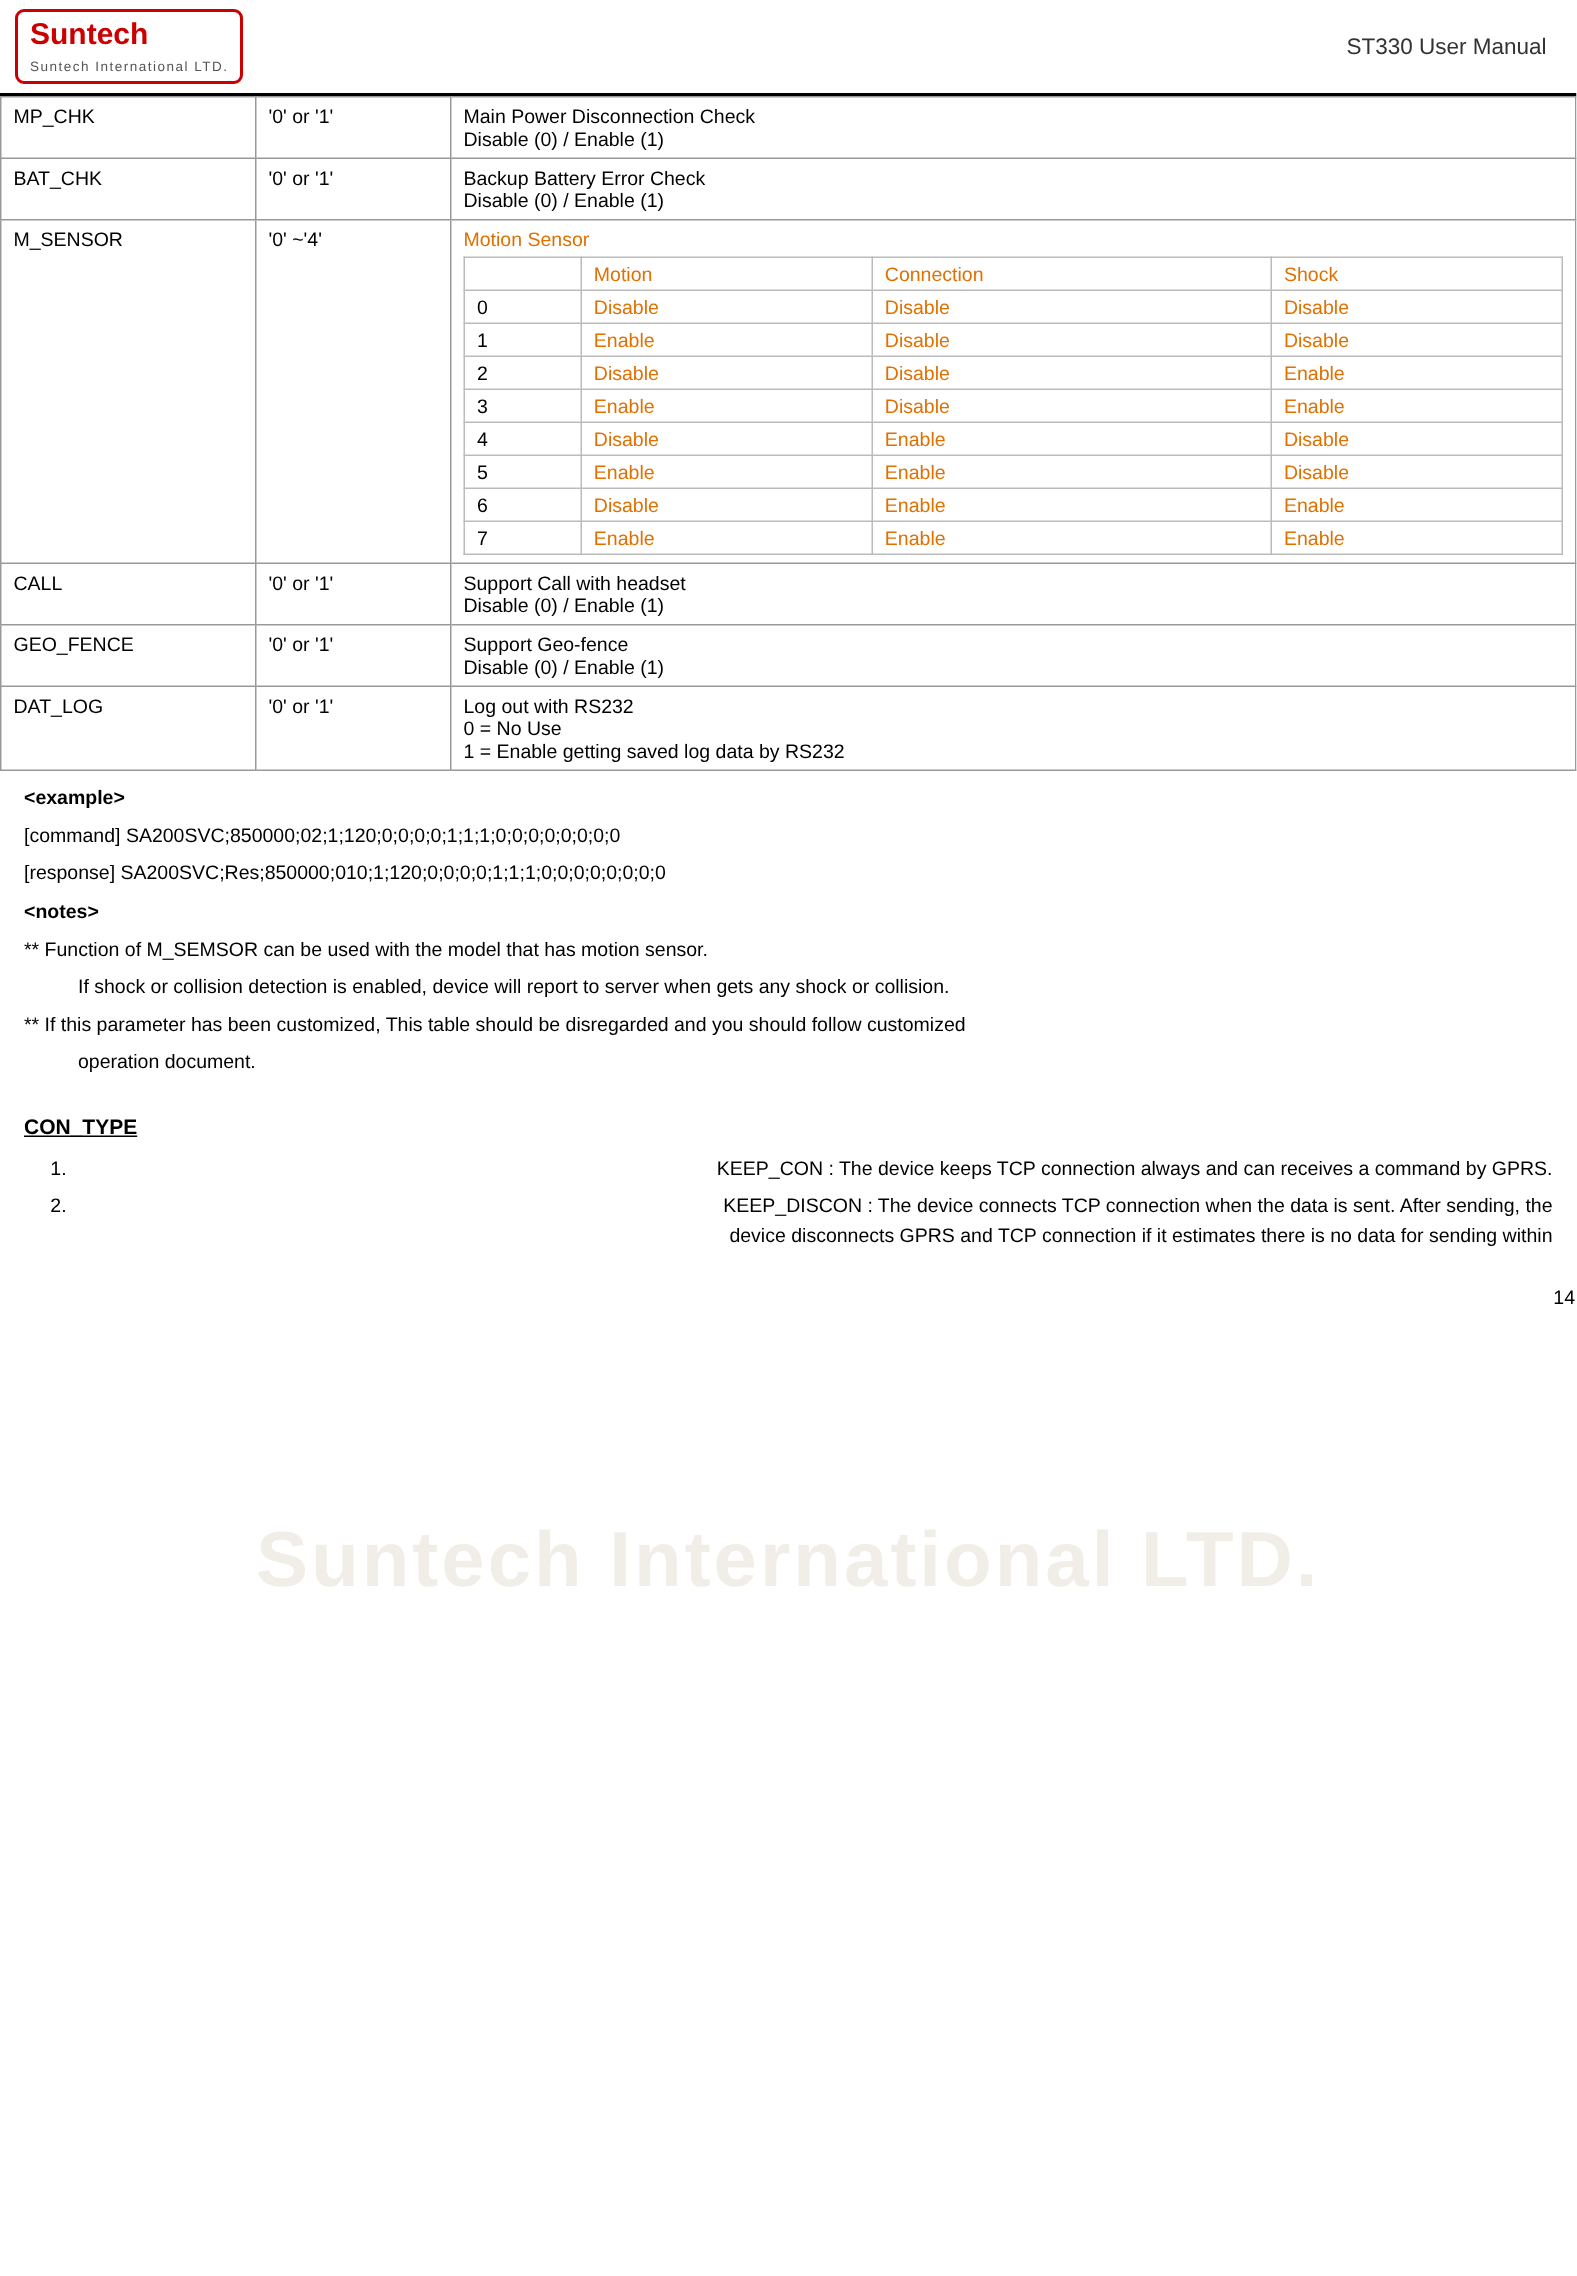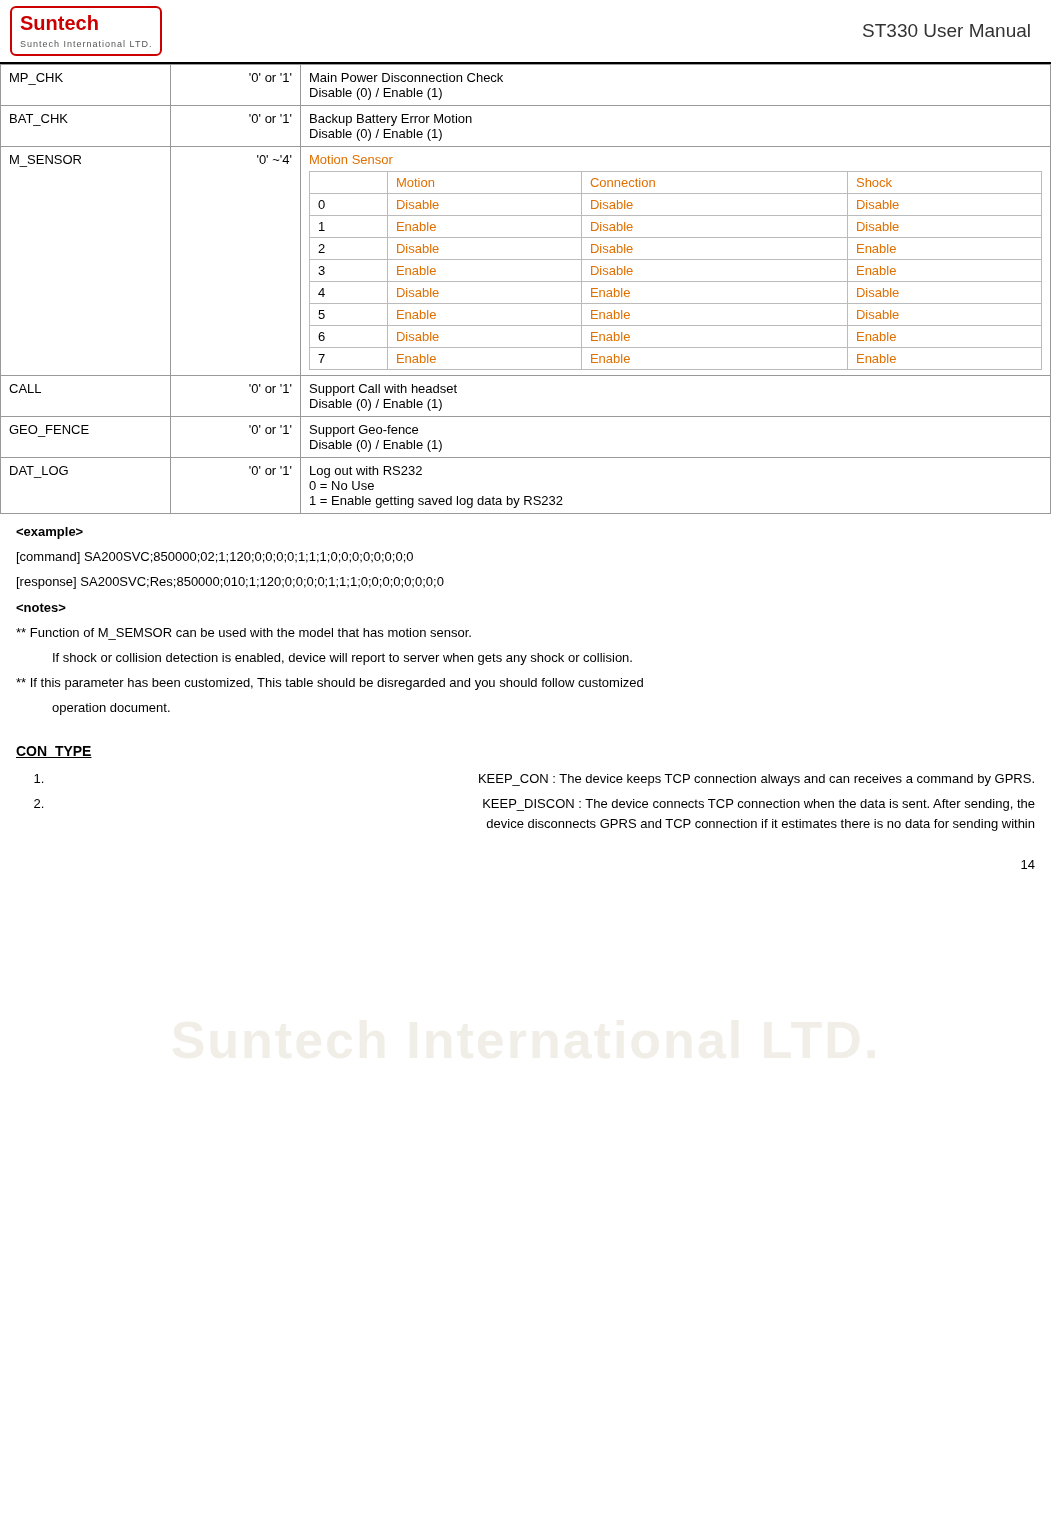--- a/index.html
+++ b/index.html
@@ -38,38 +38,38 @@
       display: block;
     }
     .logo-subtitle {
       color: #555;
       font-size: 9px;
       letter-spacing: 1px;
     }
     .header-title {
       flex: 1;
       text-align: right;
-      font-size: 19px;
+      font-size: 15px;
       color: #333;
       padding-right: 10px;
     }
 
     
     .main-table {
       width: 100%;
       border-collapse: collapse;
       font-size: 13px;
     }
     .main-table td, .main-table th {
       border: 1px solid #999;
       padding: 5px 8px;
       vertical-align: top;
     }
     .main-table .col-name { width: 170px; font-weight: normal; }
-    .main-table .col-value { width: 130px; text-align: right; }
+    .main-table .col-value { width: 130px; text-align: left; }
     .main-table .col-desc { }
 
     
     .motion-table {
       width: 100%;
       border-collapse: collapse;
       font-size: 13px;
       margin-top: 4px;
     }
     .motion-table td, .motion-table th {
@@ -124,21 +124,21 @@
       margin-bottom: 4px;
     }
     .con-type-list li .sub {
       margin-left: 20px;
       display: block;
     }
 
     
     .page-number {
       text-align: right;
-      padding: 8px 16px;
+      padding: 8px 1px;
       font-size: 13px;
     }
     .relative-wrap { position: relative; }
   </style>
 </head>
 <body>
 
 <div class="relative-wrap">
 
   <div class="header">
@@ -161,21 +161,21 @@
           <span>Main Power Disconnection Check</span><br>
           <span>Disable (0) / Enable (1)</span>
         </td>
       </tr>
 
 
       <tr>
         <td class="col-name">BAT_CHK</td>
         <td class="col-value">'0' or '1'</td>
         <td class="col-desc">
-          <span>Backup Battery Error Motion</span><br>
+          <span>Backup Battery Error Check</span><br>
           <span>Disable (0) / Enable (1)</span>
         </td>
       </tr>
 
       <tr>
         <td class="col-name">M_SENSOR</td>
         <td class="col-value">'0' ~'4'</td>
         <td class="col-desc">
           <span class="orange">Motion Sensor</span>
           <table class="motion-table">

